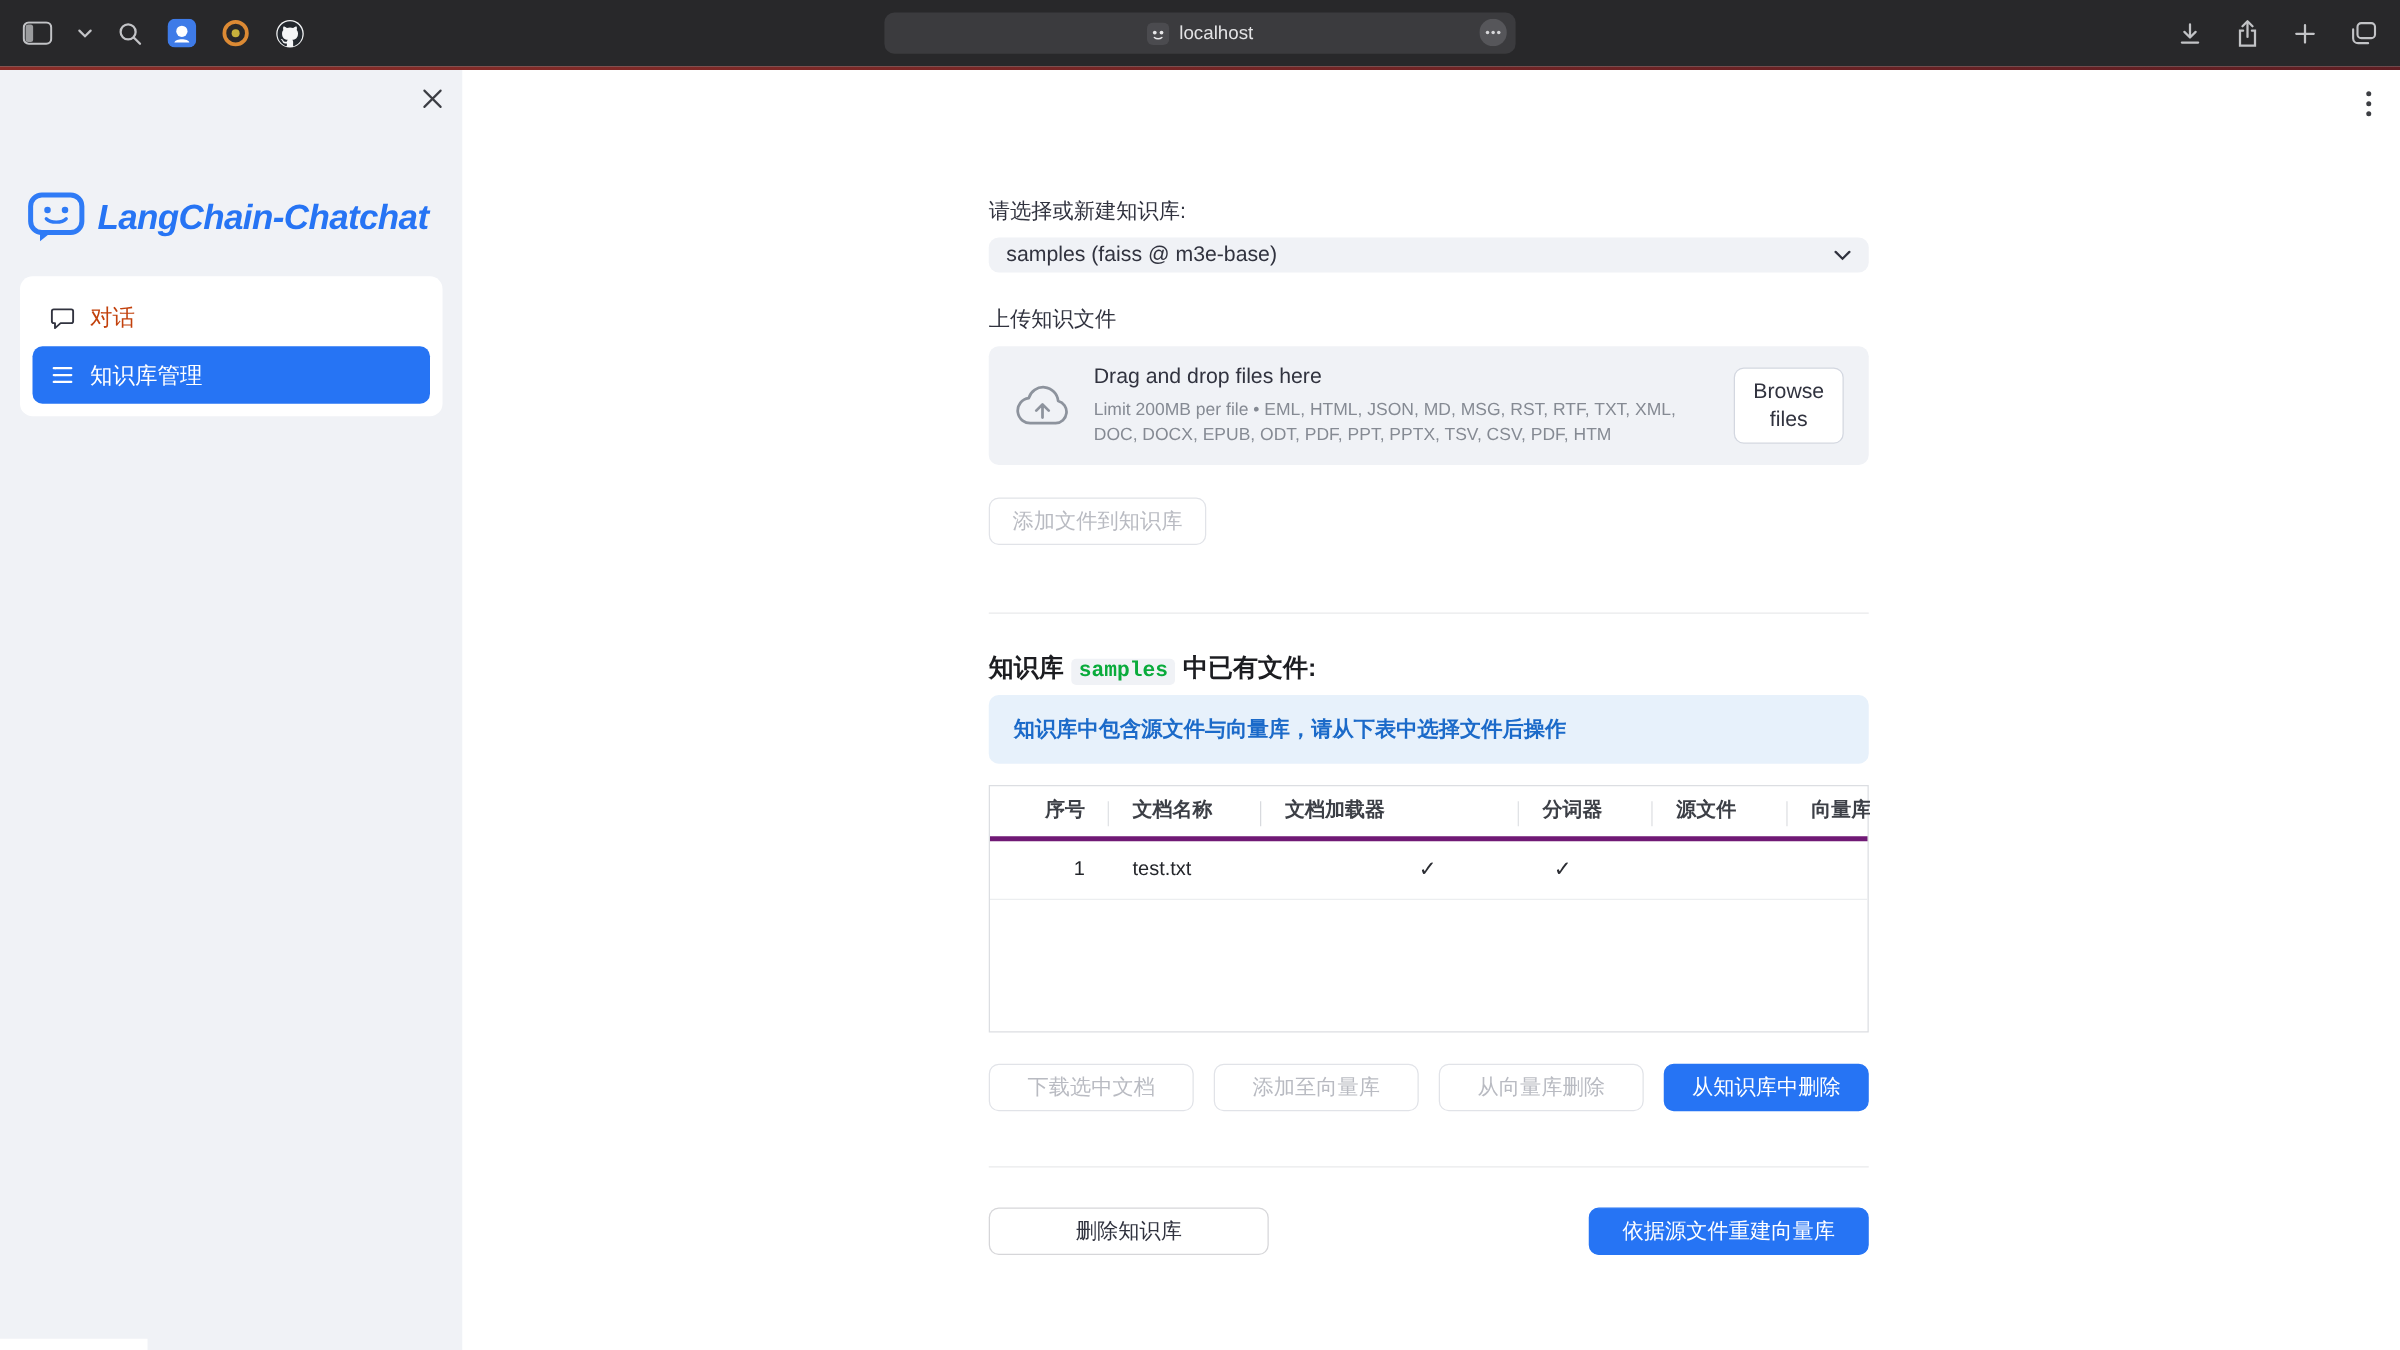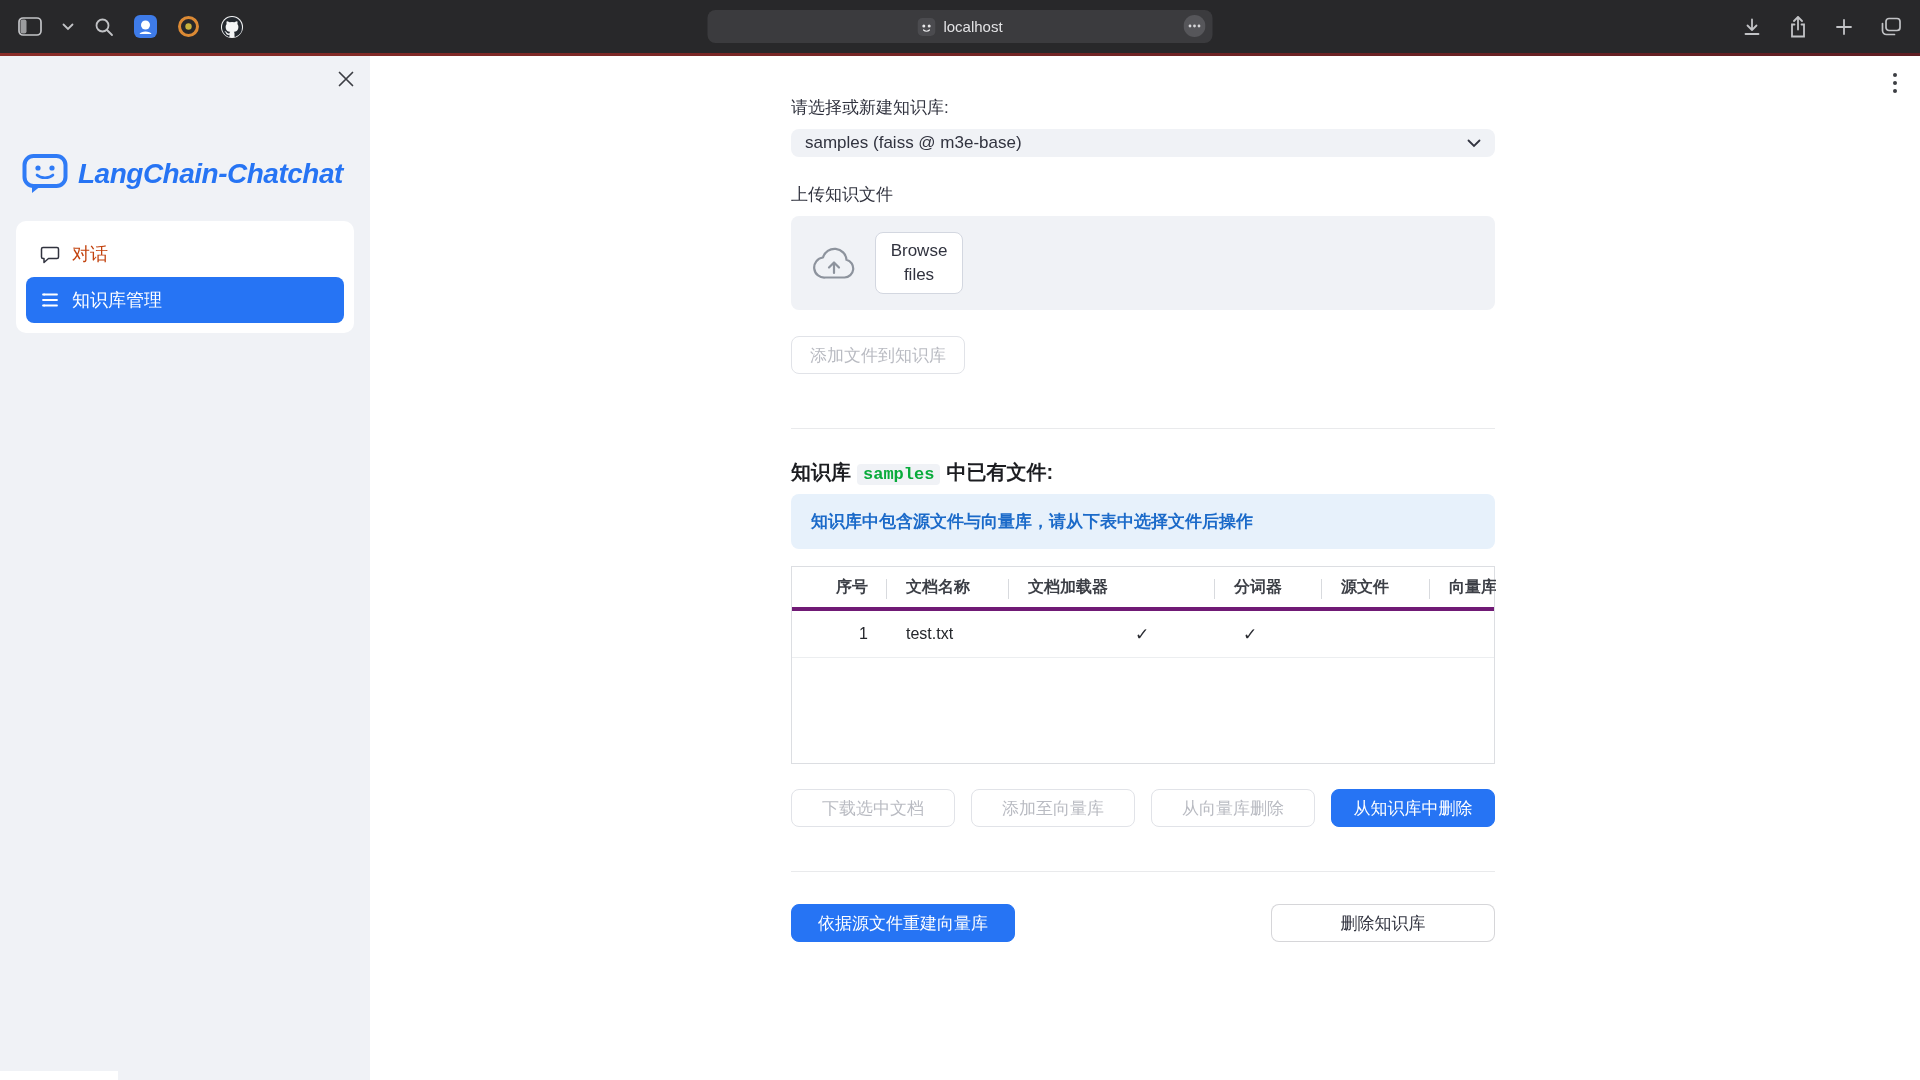--- a/index.html
+++ b/index.html
@@ -27,21 +27,21 @@
   .logo-text { color: var(--primary); font-size: 28px; font-weight: 700; font-style: italic; letter-spacing: -0.5px; white-space: nowrap; }
   .nav-card { margin: 0 16px; background: #fff; border-radius: 10px; padding: 10px; }
   .nav-item { display: flex; align-items: center; gap: 12px; height: 46px; border-radius: 8px; padding: 0 14px;
     font-size: 18px; color: #c2410c; cursor: pointer; }
   .nav-item.selected { background: var(--primary); color: #fff; }
   .sidebar-strip { position: absolute; left: 0; bottom: 0; width: 118px; height: 9px; background: #fff; }
 
   .main { position: relative; flex: 1; background: #fff; }
   .kebab { position: absolute; top: 12px; right: 18px; background: none; border: none; cursor: pointer; padding: 4px; }
 
-  .content { margin-left: 421px; width: 704px; padding-top: 40px; }
+  .content { margin-left: 421px; width: 704px; padding-top: 101px; }
 
   .field-label { font-size: 17px; color: #31333f; margin-bottom: 10px; }
   .selectbox { height: 28px; background: #f0f2f6; border-radius: 8px; display: flex; align-items: center; justify-content: space-between;
     padding: 0 14px; font-size: 17px; margin-bottom: 26px; cursor: pointer; }
 
   .dropzone { min-height: 94px; background: #f0f2f6; border-radius: 8px; display: flex; align-items: center; gap: 18px;
     padding: 14px 20px; margin-bottom: 26px; }
   .dz-text { flex: 1; }
   .dz-title { font-size: 17px; color: #31333f; margin-bottom: 6px; }
   .dz-hint { font-size: 14px; color: #858a93; line-height: 1.45; max-width: 525px; }
@@ -249,20 +249,24 @@
 
       <div class="field-label">上传知识文件</div>
 
       <div class="dropzone">
         <span>
           <svg width="46" height="34" viewBox="0 0 46 34">
               <path d="M14.5 31.5h19a9 9 0 0 0 2-17.7A12 12 0 0 0 12 11.5a8.8 8.8 0 0 0 2.5 20z" fill="none" stroke="#8d939d" stroke-width="2.2" stroke-linejoin="round"></path>
               <path d="M23 27v-10M18 21.5l5-5 5 5" stroke="#8d939d" stroke-width="2.2" fill="none" stroke-linecap="round" stroke-linejoin="round"></path>
             </svg>
         </span>
+        <div class="dz-text">
+          <div class="dz-title">Drag and drop files here</div>
+          <div class="dz-hint">Limit 200MB per file • EML, HTML, JSON, MD, MSG, RST, RTF, TXT, XML, DOC, DOCX, EPUB, ODT, PDF, PPT, PPTX, TSV, CSV, PDF, HTM</div>
+        </div>
         <button class="browse-btn">Browse files</button>
       </div>
 
       <button class="btn disabled">添加文件到知识库</button>
 
       <hr class="divider d1">
 
       <div class="kb-heading">
         <span>知识库</span><code>samples</code><span>中已有文件:</span>
       </div>
@@ -291,19 +295,19 @@
       <div class="actions" style="margin-top:25px;">
         <button class="btn disabled">下载选中文档</button>
         <button class="btn disabled">添加至向量库</button>
         <button class="btn disabled">从向量库删除</button>
         <button class="btn primary">从知识库中删除</button>
       </div>
 
       <hr class="divider d2">
 
       <div class="bottom-row">
+        <button class="btn">删除知识库</button>
         <button class="btn primary">依据源文件重建向量库</button>
-        <button class="btn">删除知识库</button>
       </div>
 
     </div>
   </main>
 </div>
 
 </body></html>

